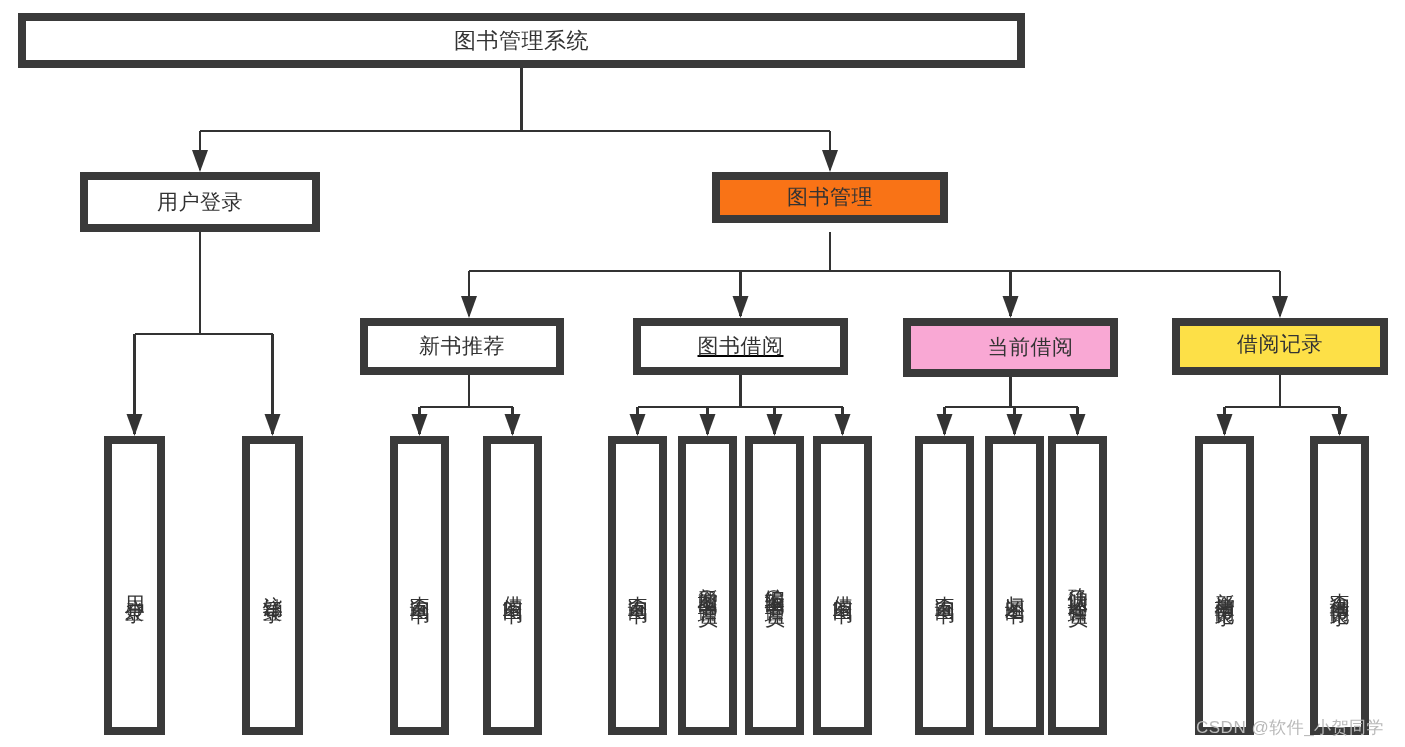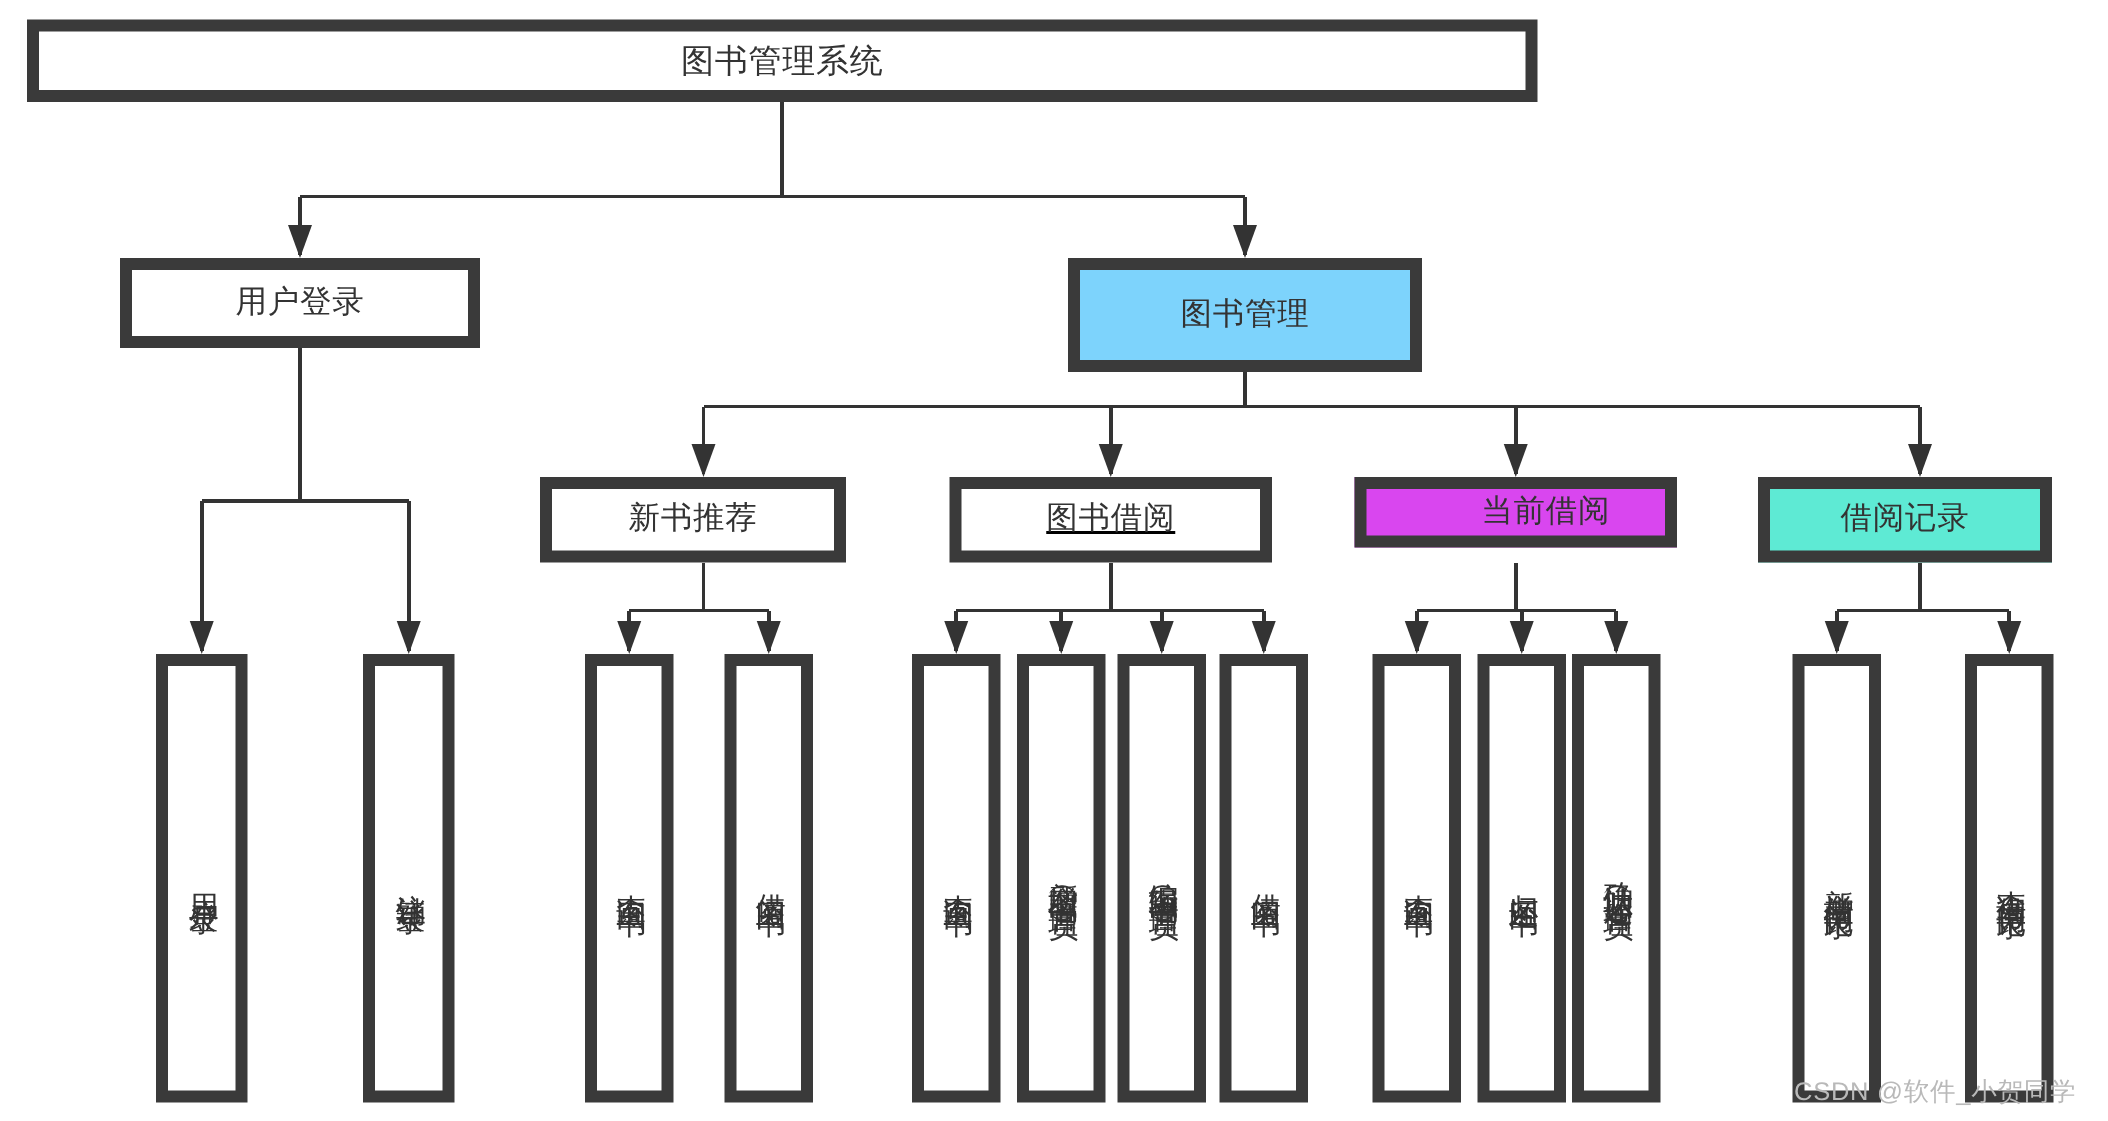--- a/index.html
+++ b/index.html
@@ -126,33 +126,33 @@
         <polygon points="1331.5,414 1347.5,414 1339.5,436" fill="#333333"></polygon>
       </g>
   </svg>
   <div id="node-layer">
       <div class="node-box level0" style="left: 18px; top: 13px; width: 1007px; height: 55px; border-color: rgb(58, 58, 58); background: rgb(255, 255, 255);">
         <span class="node-label" style="color: rgb(51, 51, 51);">图书管理系统</span>
       </div>
       <div class="node-box level1" style="left: 80px; top: 172px; width: 240px; height: 60px; border-color: rgb(58, 58, 58); background: rgb(255, 255, 255);">
         <span class="node-label" style="color: rgb(51, 51, 51);">用户登录</span>
       </div>
-      <div class="node-box level1" style="left: 712px; top: 172px; width: 236px; height: 76px; border-color: rgb(58, 58, 58); background: #7dd3fc;">
+      <div class="node-box level1" style="left: 712px; top: 172px; width: 236px; height: 51px; border-color: rgb(58, 58, 58); background: #f97316;">
         <span class="node-label" style="color: rgb(51, 51, 51);">图书管理</span>
       </div>
       <div class="node-box level2" style="left: 360px; top: 318px; width: 204px; height: 57px; border-color: rgb(58, 58, 58); background: rgb(255, 255, 255);">
         <span class="node-label" style="color: rgb(51, 51, 51);">新书推荐</span>
       </div>
       <div class="node-box level2" style="left: 633px; top: 318px; width: 215px; height: 57px; border-color: rgb(58, 58, 58); background: rgb(255, 255, 255); text-decoration: underline;">
         <span class="node-label" style="color: rgb(51, 51, 51);">图书借阅</span>
       </div>
-      <div class="node-box level2" style="left: 903px; top: 318px; width: 215px; height: 47px; border-color: rgb(58, 58, 58); background: #d946ef; padding-left: 40px;">
+      <div class="node-box level2" style="left: 903px; top: 318px; width: 215px; height: 59px; border-color: rgb(58, 58, 58); background: #f9a8d4; padding-left: 40px;">
         <span class="node-label" style="color: rgb(51, 51, 51);">当前借阅</span>
       </div>
-      <div class="node-box level2" style="left: 1172px; top: 318px; width: 196px; height: 57px; border-color: rgb(58, 58, 58); background: #5eead4;">
+      <div class="node-box level2" style="left: 1172px; top: 318px; width: 216px; height: 57px; border-color: rgb(58, 58, 58); background: #fde047; font-family: Liberation Mono, monospace;">
         <span class="node-label" style="color: rgb(51, 51, 51);">借阅记录</span>
       </div>
       <div class="node-box level3 vertical" style="left: 104px; top: 436px; width: 61px; height: 299px; border-color: rgb(58, 58, 58); background: rgb(255, 255, 255);">
         <span class="node-label" style="color: rgb(51, 51, 51);">用户登录</span>
       </div>
       <div class="node-box level3 vertical" style="left: 242px; top: 436px; width: 61px; height: 299px; border-color: rgb(58, 58, 58); background: rgb(255, 255, 255);">
         <span class="node-label" style="color: rgb(51, 51, 51);">注销登录</span>
       </div>
       <div class="node-box level3 vertical" style="left: 390px; top: 436px; width: 59px; height: 299px; border-color: rgb(58, 58, 58); background: rgb(255, 255, 255);">
         <span class="node-label" style="color: rgb(51, 51, 51);">查询图书</span>

